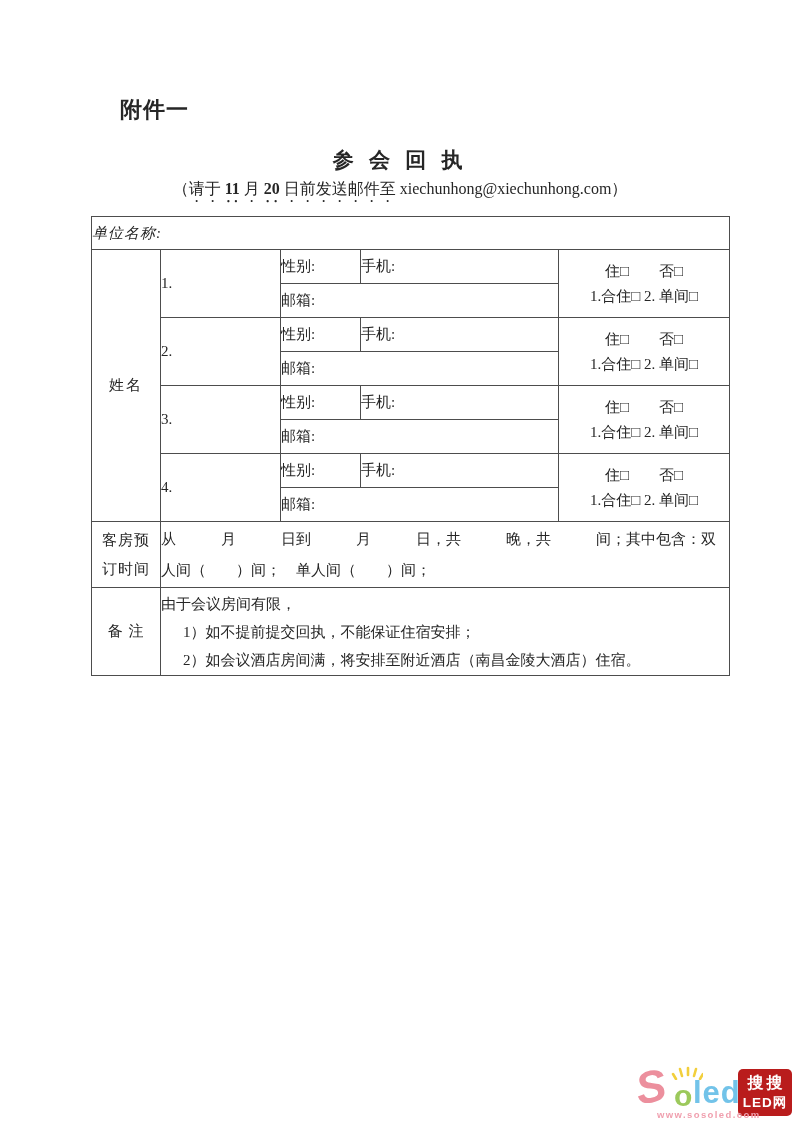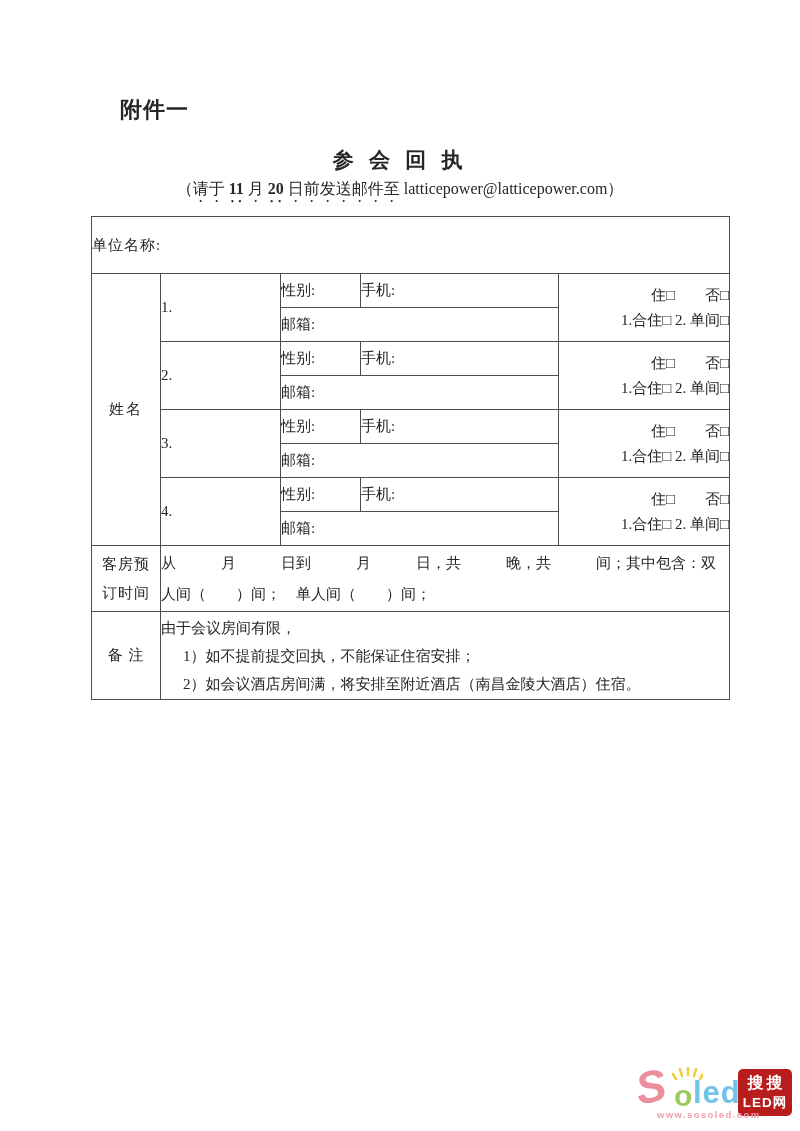--- a/index.html
+++ b/index.html
@@ -37,31 +37,31 @@
     position:absolute; left:91px; top:216px; width:638px;
     border-collapse:collapse; table-layout:fixed; font-size:15px; color:#262626;
   }
   table.form td { border:1px solid #4d4d4d; vertical-align:middle; padding:0; }
   col.c-name  { width:69px; }
   col.c-no    { width:120px; }
   col.c-sex   { width:80px; }
   col.c-mob   { width:198px; }
   col.c-stay  { width:171px; }
 
-  tr.r-company td { height:57px; }
+  tr.r-company td { height:33px;font-style:italic; }
   tr.sub-top td { height:34px; }
   tr.sub-bot td { height:34px; }
   tr.r-booking td { height:66px; }
   tr.r-remarks td { height:88px; }
 
   td.company-cell { padding-left:8px; letter-spacing:1px; }
   td.name-head { text-align:center; letter-spacing:2px; }
   td.no-cell { padding-left:10px; }
   td.field-cell { padding-left:9px; }
-  td.stay-cell { text-align:right; line-height:25px; }
+  td.stay-cell { text-align:center; line-height:25px; }
   .stay-l2 { white-space:nowrap; }
   td.booking-label { text-align:center; line-height:29px; letter-spacing:1px; }
   td.booking-cell { padding:0 8px; line-height:31px; }
   .booking-line { white-space:nowrap; }
   td.remarks-label { text-align:center; letter-spacing:1px; }
   td.remarks-cell { padding:3px 8px 0 8px; line-height:28px; }
   .remark-indent { padding-left:22px; }
 
   
   .seal {
@@ -105,21 +105,21 @@
 </style>
 </head>
 <body>
 
 <div class="page">
 
   <div class="attachment">附件一</div>
 
   <div class="title">参 会 回 执</div>
 
-  <div class="subtitle"><span>（</span><span class="em"><span>请于 </span><b>11</b><span> 月 </span><b>20</b><span> 日前发送邮件至</span></span><span> latticepower@latticepower.com</span><span>）</span></div>
+  <div class="subtitle"><span>（</span><span class="em"><span>请于 </span><b>11</b><span> 月 </span><b>20</b><span> 日前发送邮件至</span></span><span> xiechunhong@xiechunhong.com</span><span>）</span></div>
 
   <table class="form">
     <colgroup>
       <col class="c-name">
         <col class="c-no">
         <col class="c-sex">
         <col class="c-mob">
         <col class="c-stay">
     </colgroup>
 

